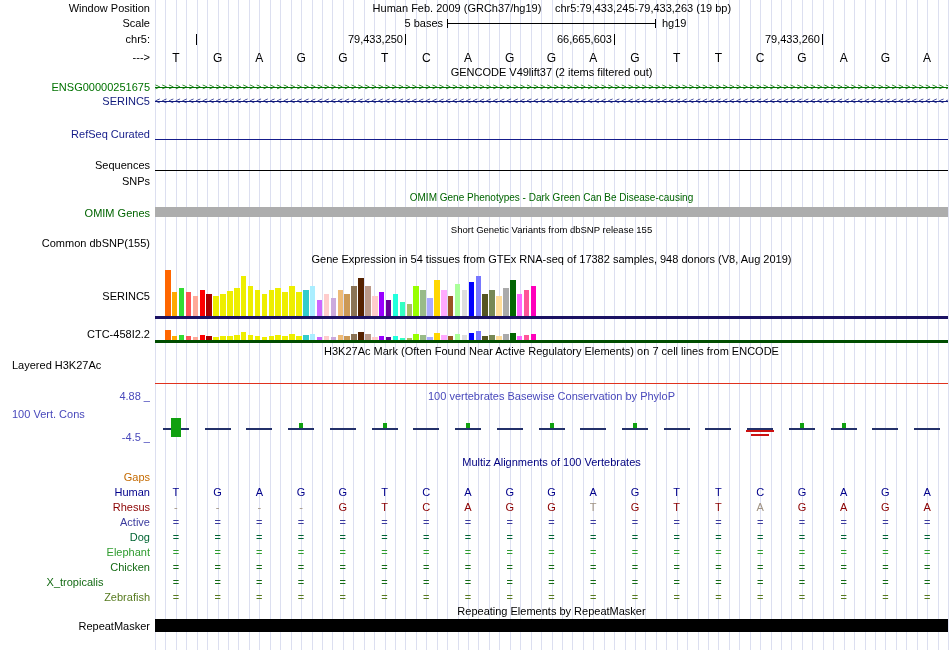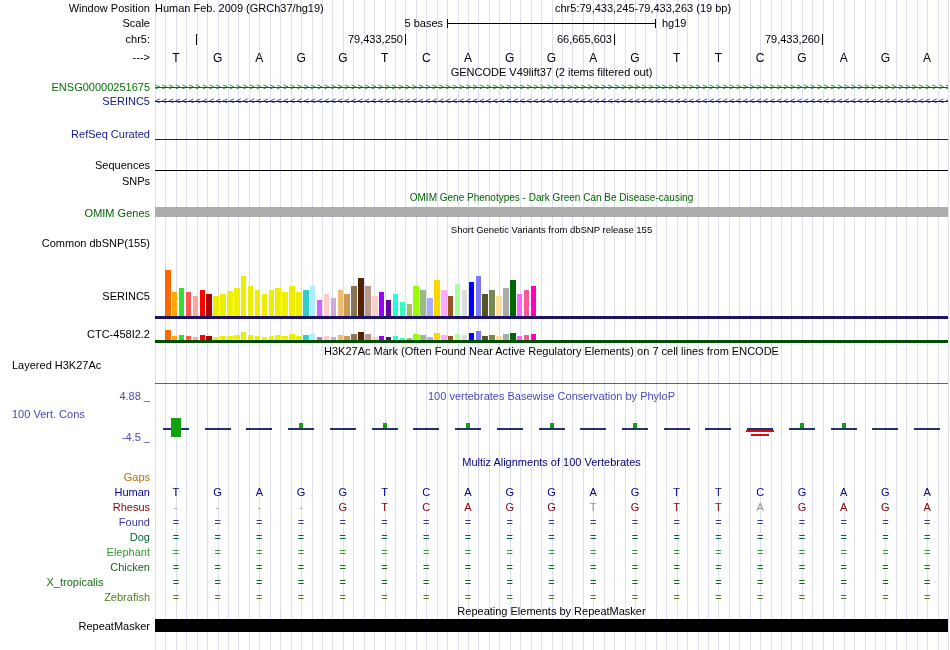--- a/index.html
+++ b/index.html
@@ -97,21 +97,21 @@
       <div class="vline" style="left: 885.395px;"></div>
       <div class="vline" style="left: 895.829px;"></div>
       <div class="vline" style="left: 906.263px;"></div>
       <div class="vline" style="left: 916.697px;"></div>
       <div class="vline" style="left: 927.132px;"></div>
       <div class="vline" style="left: 937.566px;"></div>
       <div class="vline" style="left: 948px;"></div>
     </div>
 
   <span class="lab" style="top:2px">Window Position</span>
-  <span class="abs" style="left:155px;top:2px;width:465px;text-align:left;font-size:11px">Human Feb. 2009 (GRCh37/hg19)</span>
+  <span class="abs" style="left:155px;top:2px;width:604px;text-align:center;font-size:11px">Human Feb. 2009 (GRCh37/hg19)</span>
   <span class="abs" style="left:555px;top:2px;font-size:11px">chr5:79,433,245-79,433,263 (19 bp)</span>
 
   <span class="lab" style="top:17px">Scale</span>
   <span class="abs" style="left:340px;top:17px;width:103px;text-align:right;font-size:11px">5 bases</span>
   <div class="abs" style="left:447px;top:23px;width:208px;height:1px;background:#000"></div>
   <div class="abs" style="left:447px;top:19px;width:1px;height:9px;background:#000"></div>
   <div class="abs" style="left:655px;top:19px;width:1px;height:9px;background:#000"></div>
   <span class="abs" style="left:662px;top:17px;font-size:11px">hg19</span>
 
   <span class="lab" style="top:33px">chr5:</span>
@@ -164,20 +164,21 @@
 
   <span class="lab" style="top:175px">SNPs</span>
 
   <div class="title" style="top:192px;font-size:10px;color:var(--omim-green)">OMIM Gene Phenotypes - Dark Green Can Be Disease-causing</div>
   <span class="lab" style="top:207px;color:var(--omim-green)">OMIM Genes</span>
   <div class="hline" style="top:207px;height:10px;background:var(--omim-bar-gray)"></div>
 
   <div class="title small" style="top:224px">Short Genetic Variants from dbSNP release 155</div>
   <span class="lab" style="top:237px">Common dbSNP(155)</span>
 
+  <div class="title" style="top:253px">Gene Expression in 54 tissues from GTEx RNA-seq of 17382 samples, 948 donors (V8, Aug 2019)</div>
   <span class="lab" style="top:290px">SERINC5</span>
   <div id="gtex-bars" class="layer">
       <div class="bar" style="left: 165px; top: 270px; width: 5.5px; height: 46px; background: rgb(255, 102, 0);"></div>
       <div class="bar" style="left: 171.9px; top: 292px; width: 5.5px; height: 24px; background: rgb(255, 170, 0);"></div>
       <div class="bar" style="left: 178.8px; top: 288px; width: 5.5px; height: 28px; background: rgb(51, 221, 51);"></div>
       <div class="bar" style="left: 185.7px; top: 292px; width: 5.5px; height: 24px; background: rgb(255, 85, 85);"></div>
       <div class="bar" style="left: 192.6px; top: 296px; width: 5.5px; height: 20px; background: rgb(255, 170, 153);"></div>
       <div class="bar" style="left: 199.5px; top: 290px; width: 5.5px; height: 26px; background: rgb(255, 0, 0);"></div>
       <div class="bar" style="left: 206.4px; top: 294px; width: 5.5px; height: 22px; background: rgb(170, 0, 0);"></div>
       <div class="bar" style="left: 213.3px; top: 296px; width: 5.5px; height: 20px; background: rgb(238, 238, 0);"></div>
@@ -362,21 +363,21 @@
       <div class="cell" style="left: 534.5px; top: 501px; color: rgb(139, 0, 0);">G</div>
       <div class="cell" style="left: 576.237px; top: 501px; color: rgb(160, 147, 131);">T</div>
       <div class="cell" style="left: 617.974px; top: 501px; color: rgb(139, 0, 0);">G</div>
       <div class="cell" style="left: 659.711px; top: 501px; color: rgb(139, 0, 0);">T</div>
       <div class="cell" style="left: 701.447px; top: 501px; color: rgb(139, 0, 0);">T</div>
       <div class="cell" style="left: 743.184px; top: 501px; color: rgb(160, 147, 131);">A</div>
       <div class="cell" style="left: 784.921px; top: 501px; color: rgb(139, 0, 0);">G</div>
       <div class="cell" style="left: 826.658px; top: 501px; color: rgb(139, 0, 0);">A</div>
       <div class="cell" style="left: 868.395px; top: 501px; color: rgb(139, 0, 0);">G</div>
       <div class="cell" style="left: 910.132px; top: 501px; color: rgb(139, 0, 0);">A</div>
-      <div style="position: absolute; left: 0px; top: 516px; width: 150px; text-align: right; font-size: 11px; white-space: nowrap; color: rgb(59, 59, 158);">Found</div>
+      <div style="position: absolute; left: 0px; top: 516px; width: 150px; text-align: right; font-size: 11px; white-space: nowrap; color: rgb(59, 59, 158);">Active</div>
       <div class="cell" style="left: 158.868px; top: 516px; color: rgb(59, 59, 158);">=</div>
       <div class="cell" style="left: 200.605px; top: 516px; color: rgb(59, 59, 158);">=</div>
       <div class="cell" style="left: 242.342px; top: 516px; color: rgb(59, 59, 158);">=</div>
       <div class="cell" style="left: 284.079px; top: 516px; color: rgb(59, 59, 158);">=</div>
       <div class="cell" style="left: 325.816px; top: 516px; color: rgb(59, 59, 158);">=</div>
       <div class="cell" style="left: 367.553px; top: 516px; color: rgb(59, 59, 158);">=</div>
       <div class="cell" style="left: 409.289px; top: 516px; color: rgb(59, 59, 158);">=</div>
       <div class="cell" style="left: 451.026px; top: 516px; color: rgb(59, 59, 158);">=</div>
       <div class="cell" style="left: 492.763px; top: 516px; color: rgb(59, 59, 158);">=</div>
       <div class="cell" style="left: 534.5px; top: 516px; color: rgb(59, 59, 158);">=</div>

